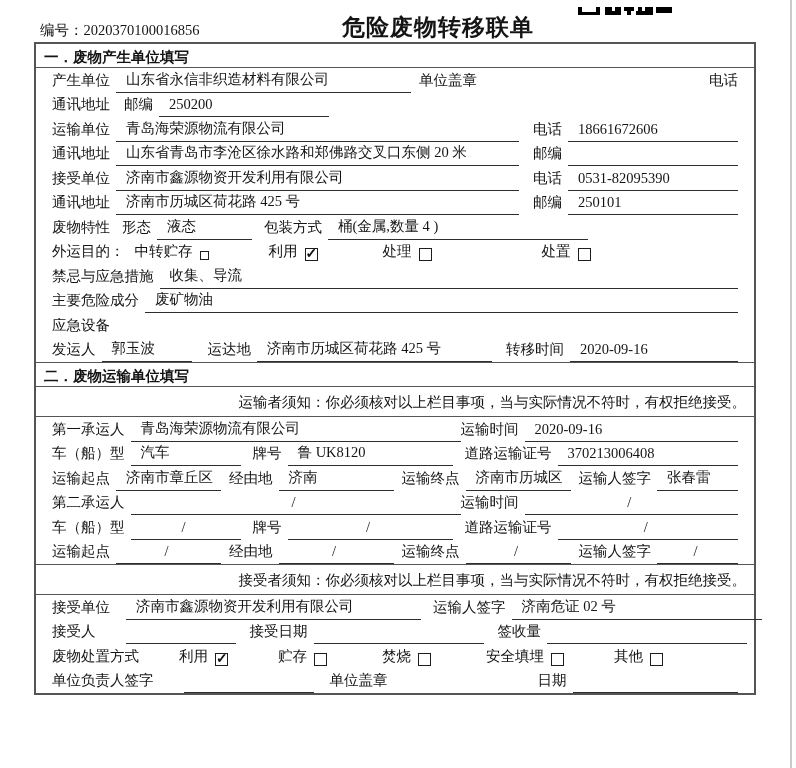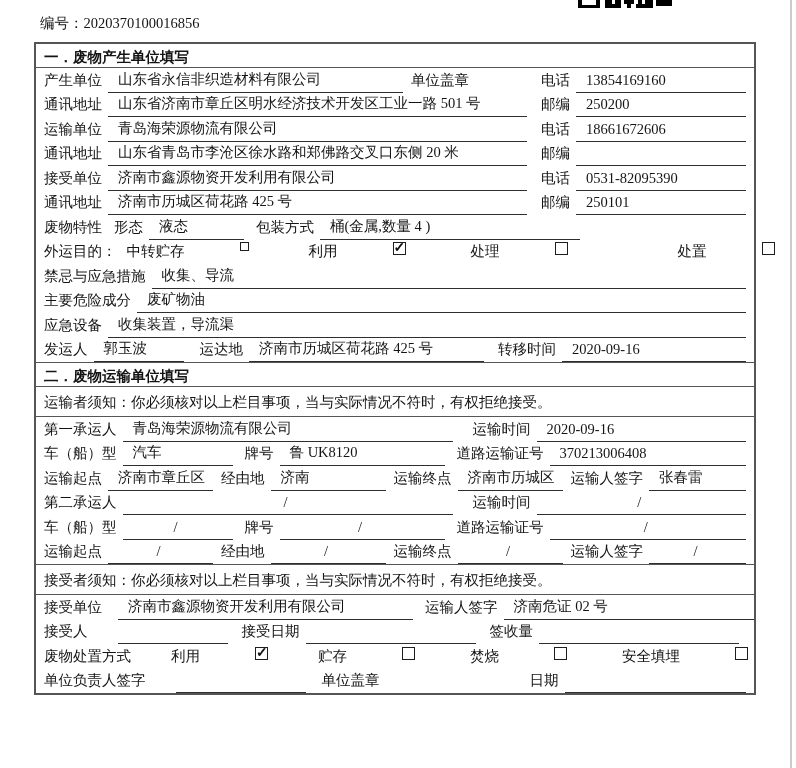--- a/index.html
+++ b/index.html
@@ -1,65 +1,66 @@
 <!DOCTYPE html>
 <html><head>
 <meta charset="utf-8">
 <style>
   * { margin:0; padding:0; box-sizing:border-box; }
   html,body { width:796px; height:768px; background:#fff; overflow:hidden; }
   body { position:relative; color:#141414; font-family:"Liberation Serif","DejaVu Serif",serif; font-size:14.5px; }
 
-  .doc-header { position:absolute; left:0; top:0; width:796px; height:42px; }
+  .doc-header { position:absolute; left:0; top:7px; width:796px; height:42px; }
   .serial { position:absolute; left:40px; top:14px; white-space:nowrap; }
   .doc-title { position:absolute; left:80px; right:0; top:5px; text-align:center;
                font-family:"Liberation Sans","DejaVu Sans",sans-serif;
                font-size:23px; font-weight:bold; letter-spacing:1px; }
   .qr { position:absolute; left:578px; top:0; }
 
   .edge-line { position:absolute; top:0; right:4px; width:2px; height:768px; background:#cbcbcb; }
 
   .form { position:absolute; left:34px; top:42px; width:722px; border:2px solid #555; }
   .section + .section { border-top:1px solid #555; }
   .sec-title { height:24px; padding:4px 8px 0; border-bottom:1px solid #555;
                font-family:"Liberation Sans","DejaVu Sans",sans-serif;
                font-weight:bold; font-size:14.5px; }
-  .notice { height:30px; padding:6px 8px 0; border-bottom:1px solid #555; white-space:nowrap; }
-
-  .frow { display:flex; align-items:flex-end; height:24.5px; padding:0 8px; }
+  .notice { height:30px; padding:6px 8px 0; border-bottom:1px solid #555; white-space:nowrap;text-align:right; }
+
+  .frow { display:flex; align-items:flex-end; height:24.5px; padding:0 16px; }
   .lab { white-space:nowrap; padding-bottom:3px; flex:none; }
   .u { border-bottom:1px solid #2e2e2e; padding:0 4px 3px 10px; margin-left:6px;
        white-space:nowrap; overflow:hidden; flex:none; }
   .u.flex { flex:1 1 auto; min-width:0; }
   .ctr { text-align:center; padding-left:0; }
   .rgt { margin-left:auto; display:flex; align-items:flex-end; flex:none; }
 
-  .opt { display:flex; flex:none;gap:48px; }
+  .opt { display:flex; align-items:flex-end; flex:none; }
   .cbx { width:13px; height:13px; border:1px solid #1d1d1d; display:inline-block;
          position:relative; margin:0 0 3px 7px; flex:none; background:#fff; }
   .cbx.small { width:9px; height:9px; margin-bottom:4px; }
   .cbx.checked::before { content:"\2713"; position:absolute; left:0; top:-4px;
                          font-size:14px; font-weight:bold; color:#111; }
 
   .footer { position:absolute; left:38px; top:748px; white-space:nowrap;margin-top:28px; }.w90{width:90px}.w95{width:95px}.w105{width:105px}
   .w110{width:110px}.w115{width:115px}.w130{width:130px}.w135{width:135px}.w165{width:165px}
   .w170{width:170px}.w175{width:175px}.w185{width:185px}.w200{width:200px}
   .w235{width:235px}.w250{width:250px}.w260{width:260px}.w295{width:295px}.w330{width:330px}
   .ml8{margin-left:8px}.ml10{margin-left:10px}.ml12{margin-left:12px}.ml14{margin-left:14px}
-  .ml16{margin-left:16px}.ml20{margin-left:20px}.ml30{margin-left:30px}.ml40{margin-left:40px}
+  .ml16{margin-left:16px}.ml20{}.ml30{margin-left:30px}.ml40{margin-left:40px}
   .ml50{margin-left:50px}.ml55{margin-left:55px}.ml60{margin-left:60px}.ml65{margin-left:65px}
   .ml110{margin-left:110px}.ml150{margin-left:150px}
 </style>
 </head>
 <body>
 
 <div class="doc-header">
   <div class="serial">
     <span>编号：</span><span>2020370100016856</span>
   </div>
+  <div class="doc-title">危险废物转移联单</div>
   <svg class="qr" width="94" height="8" viewBox="0 0 94 8">
     <rect x="0" y="0" width="22" height="8" fill="#000"></rect>
       <rect x="4" y="0" width="14" height="5" fill="#fff"></rect>
     <rect x="27" y="0" width="7" height="8" fill="#000"></rect>
       <rect x="37" y="0" width="6" height="4" fill="#000"></rect>
     <rect x="34" y="4" width="9" height="4" fill="#000"></rect>
       <rect x="46" y="0" width="10" height="4" fill="#000"></rect>
     <rect x="49" y="4" width="4" height="4" fill="#000"></rect>
       <rect x="60" y="0" width="4" height="4" fill="#000"></rect>
     <rect x="58" y="4" width="9" height="4" fill="#000"></rect>
@@ -74,27 +75,25 @@
 
   <div class="section">
     <div class="sec-title">一．废物产生单位填写</div>
 
     <div class="frow">
       <span class="lab">产生单位</span>
       <span class="u w295">山东省永信非织造材料有限公司</span>
       <span class="lab ml8">单位盖章</span>
       <span class="rgt">
         <span class="lab">电话</span>
-        <span class="u w170">13854169160</span>
       </span>
     </div>
 
     <div class="frow">
       <span class="lab">通讯地址</span>
-      <span class="u flex">山东省济南市章丘区明水经济技术开发区工业一路 501 号</span>
       <span class="lab ml14">邮编</span>
       <span class="u w170">250200</span>
     </div>
 
     <div class="frow">
       <span class="lab">运输单位</span>
       <span class="u flex">青岛海荣源物流有限公司</span>
       <span class="lab ml14">电话</span>
       <span class="u w170">18661672606</span>
     </div>
@@ -154,21 +153,20 @@
       <span class="u flex">收集、导流</span>
     </div>
 
     <div class="frow">
       <span class="lab">主要危险成分</span>
       <span class="u flex">废矿物油</span>
     </div>
 
     <div class="frow">
       <span class="lab">应急设备</span>
-      <span class="u flex">收集装置，导流渠</span>
     </div>
 
     <div class="frow">
       <span class="lab">发运人</span>
       <span class="u w90">郭玉波</span>
       <span class="lab ml16">运达地</span>
       <span class="u w235">济南市历城区荷花路 425 号</span>
       <span class="lab ml14">转移时间</span>
       <span class="u flex">2020-09-16</span>
     </div>

